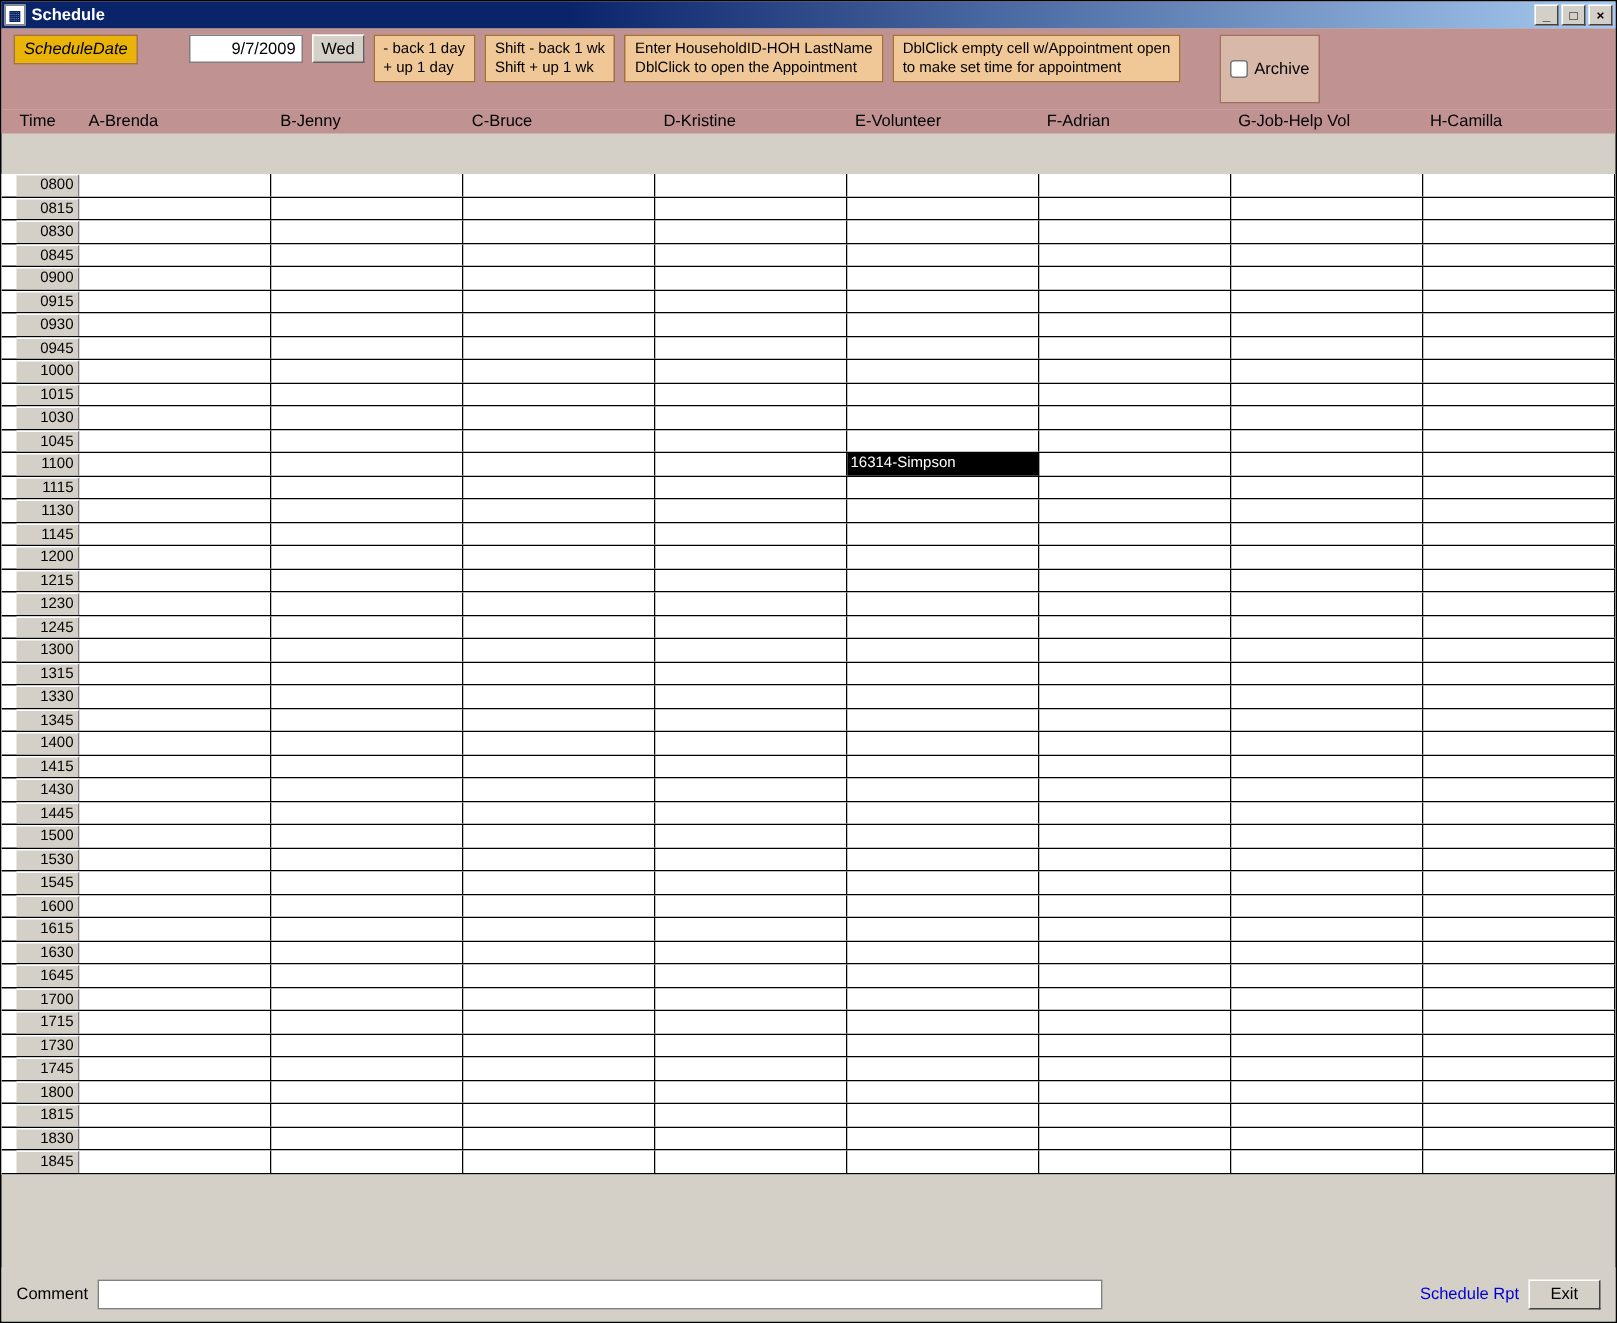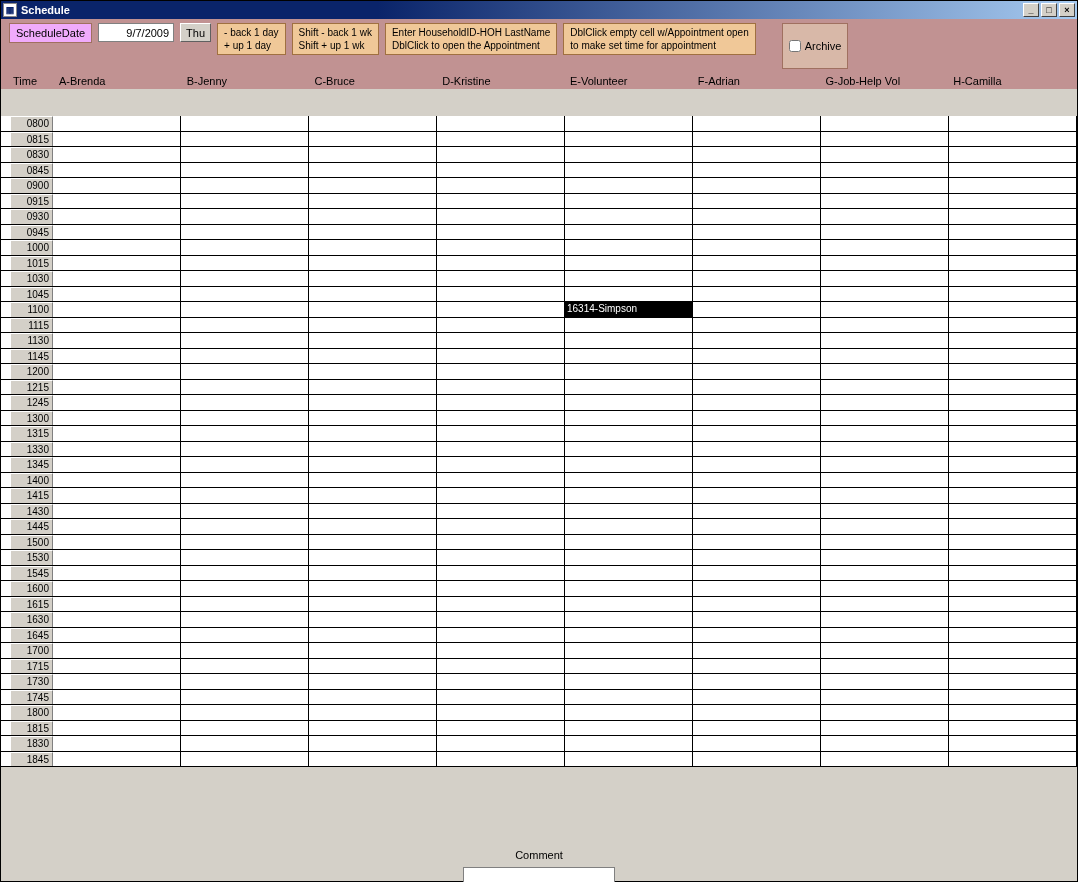--- a/index.html
+++ b/index.html
@@ -58,33 +58,35 @@
   cursor: pointer;
 }
 .toolbar {
   background: #c19292;
   padding: 4px 8px;
   display: flex;
   align-items: flex-start;
   gap: 6px;
 }
 .tb-label {
-  background: #f0abfc;
+  background: #eab308;
   border: 1px solid #a07060;
   padding: 3px 6px;
   font-size: 11px;
+  font-style: italic;
 }
 .tb-input {
   background: #fff;
   border: 1px solid #808080;
   padding: 2px 4px;
   font-size: 11px;
   width: 76px;
   text-align: right;
   height: 19px;
+  margin-left: 28px;
 }
 .tb-btn {
   background: #d4d0c8;
   border: 1px solid #fff;
   border-right-color: #606060;
   border-bottom-color: #606060;
   padding: 2px 5px;
   font-size: 11px;
   cursor: pointer;
   height: 19px;
@@ -150,21 +152,20 @@
   color: #fff;
 }
 .bottom-bar {
   background: #d4d0c8;
   display: flex;
   align-items: center;
   padding: 4px 10px;
   gap: 6px;
   height: 36px;
   margin-top: auto;
-  flex-direction: column;
 }
 .bottom-bar .comment-label { font-size: 11px; }
 .bottom-bar .comment-input {
   flex: 0 0 670px;
   height: 20px;
   border: 1px solid #808080;
   background: #fff;
   padding: 2px 4px;
   font-size: 11px;
 }
@@ -194,21 +195,21 @@
     <span>Schedule</span>
     <span class="spacer"></span>
     <span class="winbtn">_</span>
     <span class="winbtn">□</span>
     <span class="winbtn">×</span>
   </div>
 
   <div class="toolbar">
     <div class="tb-label">ScheduleDate</div>
     <input class="tb-input" value="9/7/2009" style="">
-    <button class="tb-btn">Thu</button>
+    <button class="tb-btn">Wed</button>
     <div class="help-box">
       <div>- back 1 day</div>
       <div>+ up 1 day</div>
     </div>
     <div class="help-box">
       <div>Shift - back 1 wk</div>
       <div>Shift + up 1 wk</div>
     </div>
     <div class="help-box">
       <div>Enter HouseholdID-HOH LastName</div>
@@ -429,20 +430,31 @@
         <div class="cell"></div>
         <div class="cell"></div>
         <div class="cell"></div>
         <div class="cell"></div>
         <div class="cell"></div>
         <div class="cell"></div>
         <div class="cell"></div>
         <div class="cell"></div>
       </div>
       <div class="grid-row">
+        <div class="row-head">1230</div>
+        <div class="cell"></div>
+        <div class="cell"></div>
+        <div class="cell"></div>
+        <div class="cell"></div>
+        <div class="cell"></div>
+        <div class="cell"></div>
+        <div class="cell"></div>
+        <div class="cell"></div>
+      </div>
+      <div class="grid-row">
         <div class="row-head">1245</div>
         <div class="cell"></div>
         <div class="cell"></div>
         <div class="cell"></div>
         <div class="cell"></div>
         <div class="cell"></div>
         <div class="cell"></div>
         <div class="cell"></div>
         <div class="cell"></div>
       </div>

